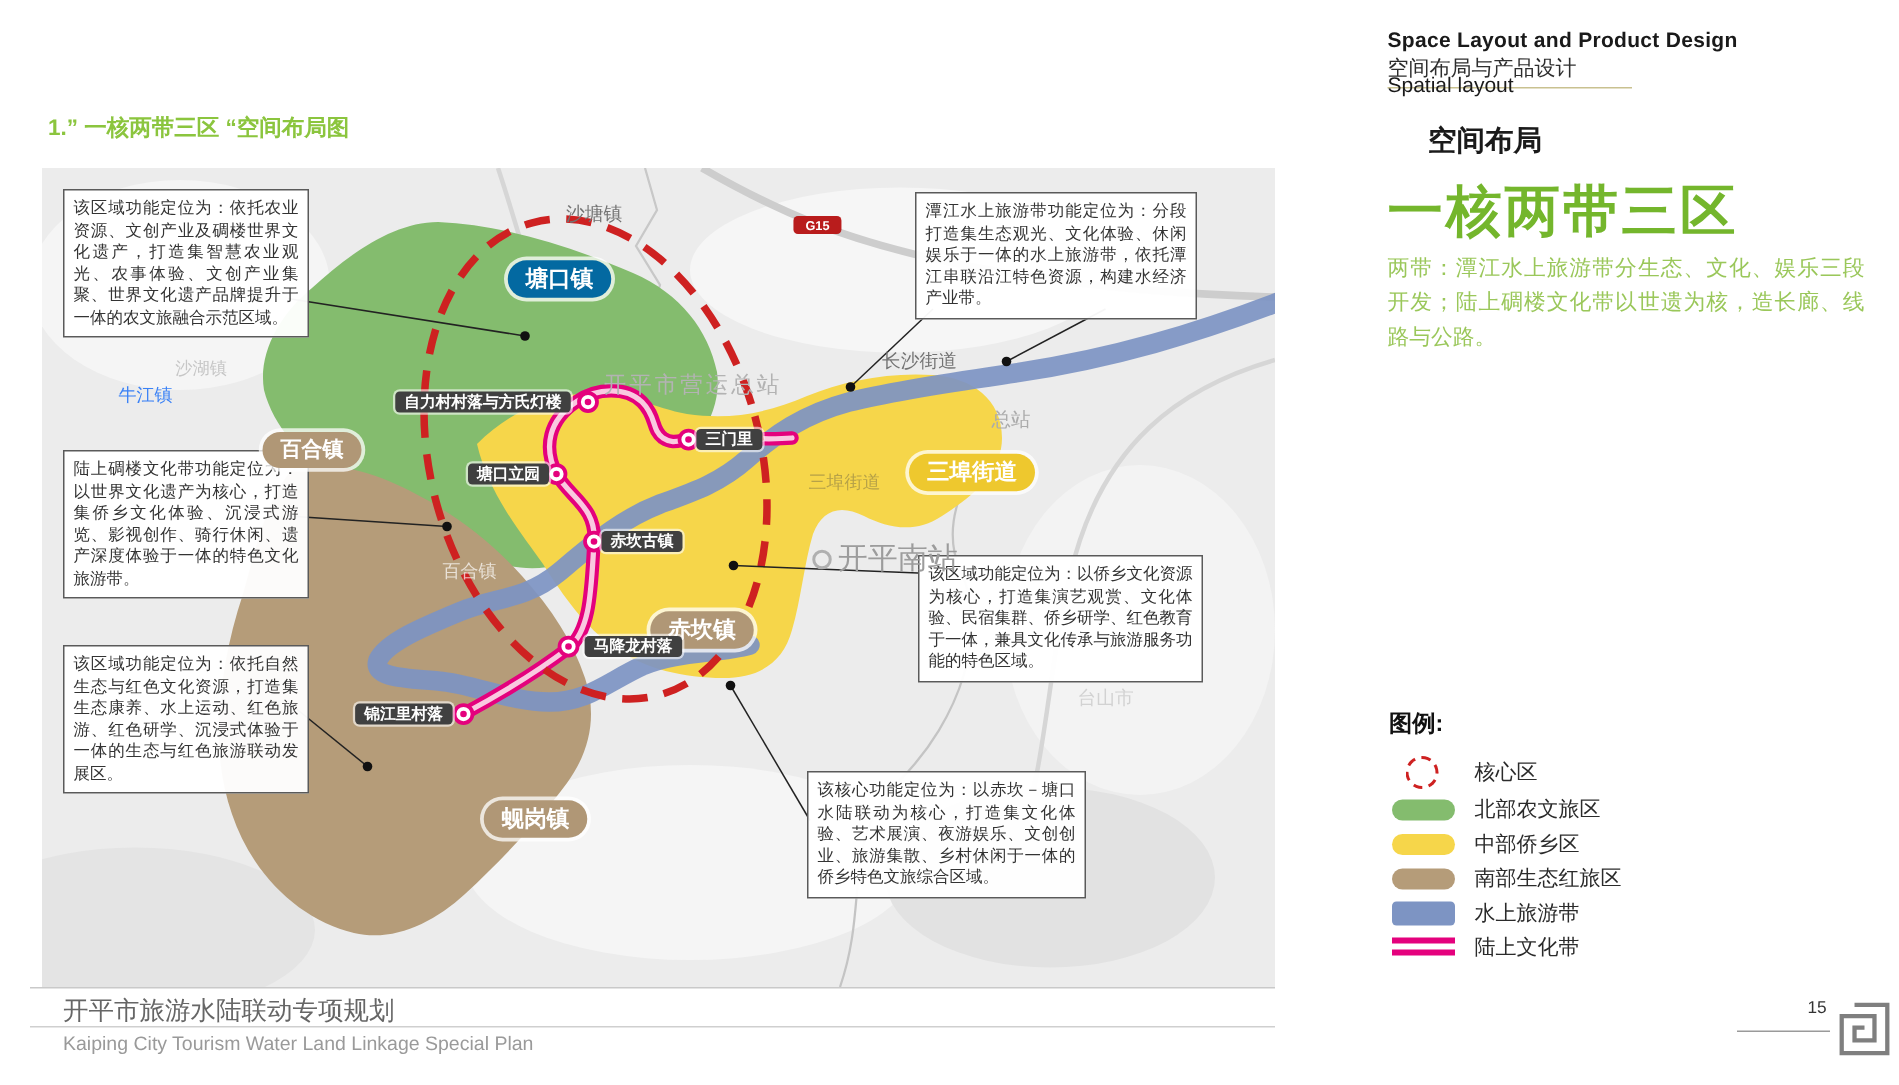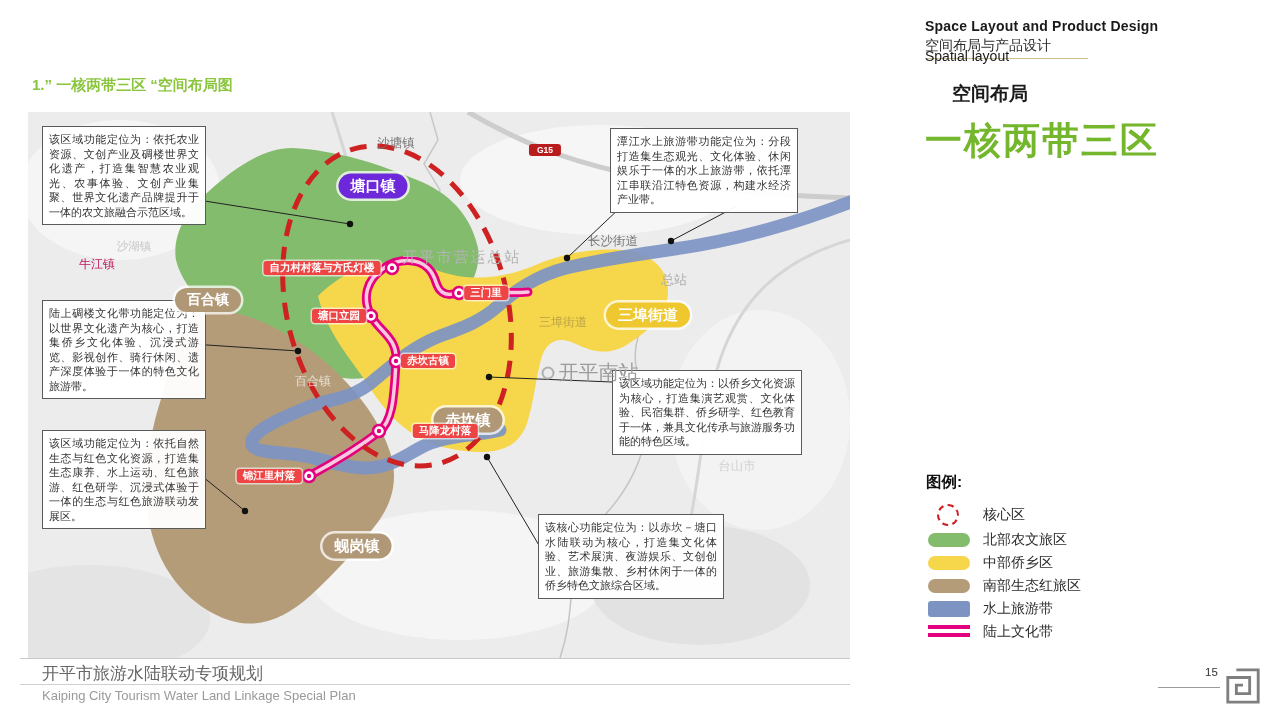--- a/index.html
+++ b/index.html
@@ -27,24 +27,24 @@
   .sw-yellow{background:#f6d64a;}
   .sw-brown{background:#b59c79;}
   .sw-blue{top:2px;width:42px;height:16px;border-radius:3px;background:#7d94c3;}
   .sw-core{top:-1px;width:18px;height:18px;border:2.5px dashed #ce2121;border-radius:50%;left:9px;}
   .sw-bar{position:absolute;left:0;width:42px;height:4px;background:#e4017d;}
   
   .note{position:absolute;background:rgba(255,255,255,.96);border:1px solid #5a5a5a;color:#333;
         font-size:11px;line-height:1.32;padding:5px 6px;text-align:justify;}
   .pill{position:absolute;transform:translate(-50%,-50%);color:#fff;font-weight:700;border-radius:14px;
         padding:3px 12px;white-space:nowrap;box-shadow:0 0 0 2.5px rgba(255,255,255,.75);}
-  .pill-green{background:#6d28d9;font-size:15px;}
+  .pill-green{background:#0369a1;font-size:15px;}
   .pill-tan{background:#b09776;font-size:14px;}
   .pill-yellow{background:#eec82e;font-size:15px;}
-  .site{position:absolute;transform:translate(-50%,-50%);background:#ef4444;color:#fff;font-size:10.5px;
+  .site{position:absolute;transform:translate(-50%,-50%);background:#404040;color:#fff;font-size:10.5px;
         font-weight:700;padding:0 6px;border-radius:3px;white-space:nowrap;
         box-shadow:0 0 0 1.5px rgba(255,255,255,.6);}
   .glabel{position:absolute;transform:translate(-50%,-50%);white-space:nowrap;color:#737373;}
   .badge{position:absolute;transform:translate(-50%,-50%);background:#b91c1c;color:#fff;font-size:8.5px;
         font-weight:700;padding:1px 8px;border-radius:3px;}
   .loc-icon{display:inline-block;width:9px;height:9px;border:2px solid #b0b0b0;border-radius:50%;
         margin-right:4px;vertical-align:-1px;}
   
   .hline{position:absolute;height:1px;background:#c9c9c9;}
   .foot-zh{font-size:17px;color:#666;}
@@ -137,46 +137,47 @@
 <div class="pill pill-green" style="left:373px;top:186px;">塘口镇</div>
 <div class="pill pill-tan" style="left:208px;top:300px;">百合镇</div>
 <div class="pill pill-tan" style="left:468px;top:420px;font-size:15px;">赤坎镇</div>
 <div class="pill pill-tan" style="left:357px;top:546px;font-size:15px;">蚬岗镇</div>
 <div class="pill pill-yellow" style="left:648px;top:315px;">三埠街道</div>
 
 <div class="site" style="left:322px;top:268px;">自力村村落与方氏灯楼</div>
 <div class="site" style="left:339px;top:316px;">塘口立园</div>
 <div class="site" style="left:486px;top:293px;">三门里</div>
 <div class="site" style="left:428px;top:361px;">赤坎古镇</div>
-<div class="site" style="left:445px;top:431px;">马降龙村落</div>
+<div class="site" style="left:422px;top:431px;">马降龙村落</div>
 <div class="site" style="left:269px;top:476px;">锦江里村落</div>
 
 <div class="glabel" style="left:396px;top:143px;font-size:12.5px;">沙塘镇</div>
 <div class="glabel" style="left:613px;top:241px;font-size:12.5px;">长沙街道</div>
 <div class="glabel" style="left:462px;top:257px;font-size:15px;color:#b3b3b3;letter-spacing:2px;">开平市营运总站</div>
 <div class="glabel" style="left:674px;top:280px;font-size:13px;color:#ababab;">总站</div>
 <div class="glabel" style="left:563px;top:322px;font-size:12px;color:rgba(120,110,70,.5);">三埠街道</div>
 <div class="glabel" style="left:590px;top:372px;font-size:20px;color:#9c9c9c;">
   <span class="loc-icon"></span><span>开平南站</span>
 </div>
 <div class="glabel" style="left:134px;top:246px;font-size:11.5px;color:#c6c6c6;">沙湖镇</div>
-<div class="glabel" style="left:97px;top:264px;font-size:12px;color:#be185d;">牛江镇</div>
+<div class="glabel" style="left:97px;top:264px;font-size:12px;color:#3b82f6;">牛江镇</div>
 <div class="glabel" style="left:313px;top:381px;font-size:12px;color:rgba(255,255,255,.7);">百合镇</div>
 <div class="glabel" style="left:737px;top:466px;font-size:12.5px;color:#d2d2d2;">台山市</div>
 <div class="badge" style="left:545px;top:150px;">G15</div>
 
 <div class="abs hdr-en" style="left:925px;top:18px;">Space Layout and Product Design</div>
 <div class="abs hdr-zh" style="left:925px;top:37px;">空间布局与产品设计</div>
 <div class="abs hdr-rule" style="left:925px;top:58px;width:163px;"></div>
 <div class="abs sec-en" style="left:925px;top:48px;">Spatial layout</div>
 <div class="abs sec-zh" style="left:925px;top:81px;margin-left:27px;">空间布局</div>
 
 <div class="abs headline" style="left:925px;top:116px;">一核两带三区</div>
 
 <div class="abs" style="left:925px;top:168px;width:318px;">
+  <p class="green-par">两带：潭江水上旅游带分生态、文化、娱乐三段开发；陆上碉楼文化带以世遗为核，造长廊、线路与公路。</p>
 </div>
 
 <div class="abs legend-title" style="left:926px;top:472px;">图例:</div>
 
 <div class="legend-row" style="left:928px;top:505px;width:230px;">
   <span class="sw sw-core"></span>
   <span class="legend-label">核心区</span>
 </div>
 <div class="legend-row" style="left:928px;top:530px;width:230px;">
   <span class="sw sw-zone sw-green"></span>

